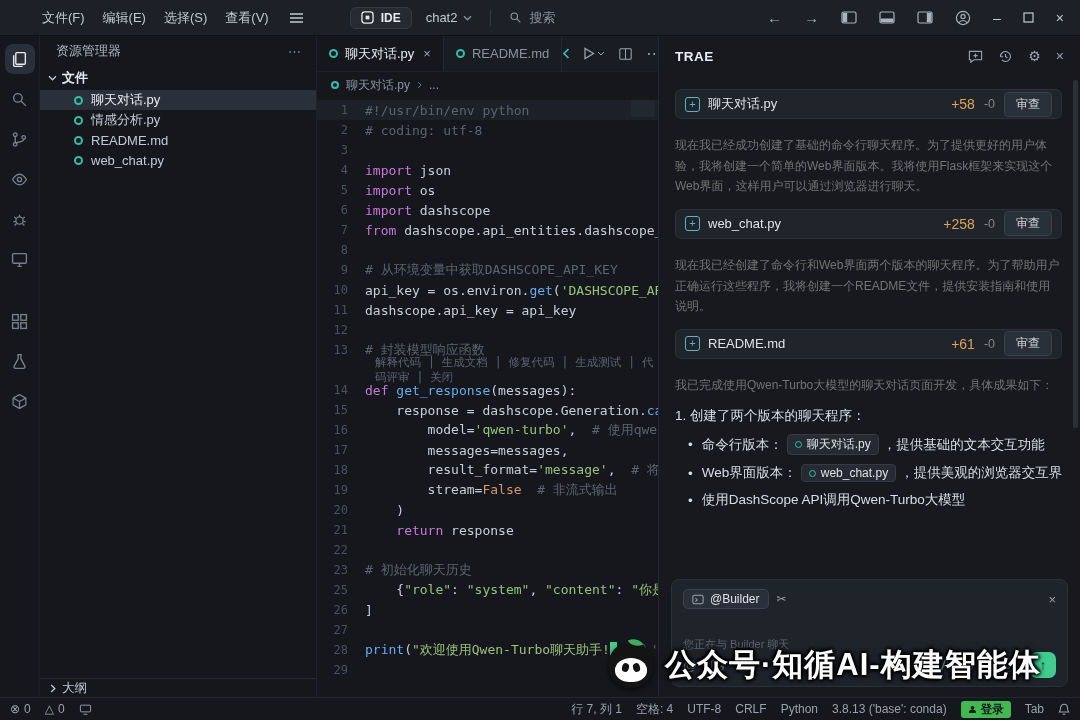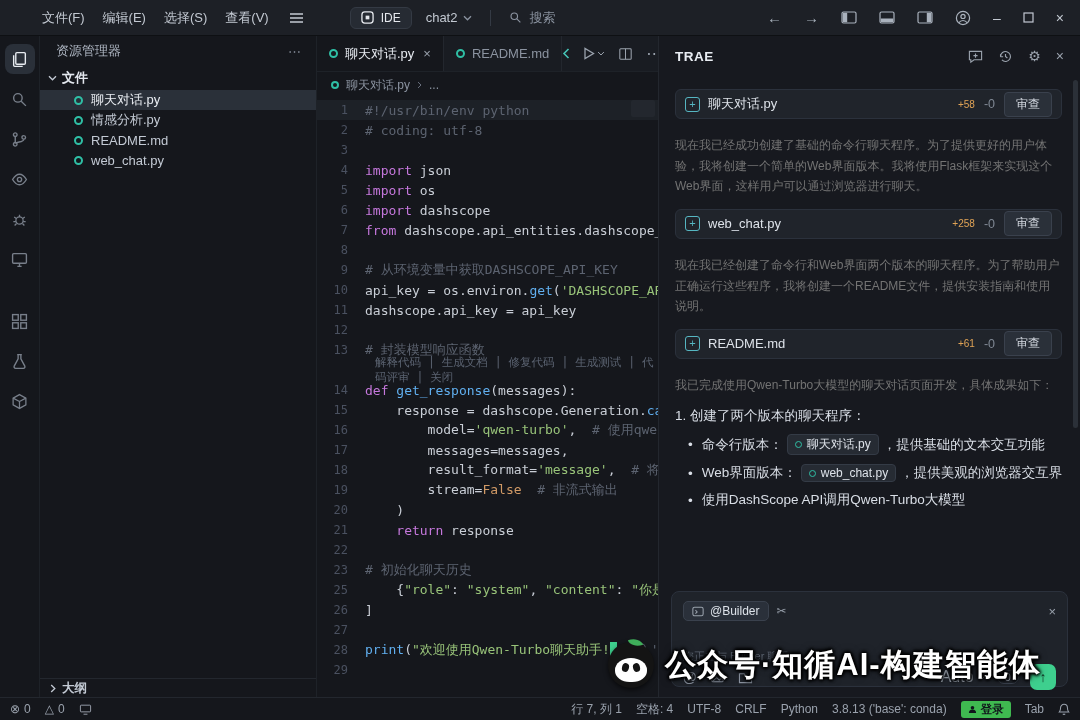--- a/index.html
+++ b/index.html
@@ -7,21 +7,21 @@
   body{font-family:"Liberation Sans",sans-serif;background:#101216;color:#d7dce4}
   .app{position:relative;width:1080px;height:720px;background:#15171c;display:flex;flex-direction:column}
   svg{display:block}
 
   
   .titlebar{height:36px;background:#1d2026;display:flex;align-items:center;border-bottom:1px solid #0e1013;flex-shrink:0}
   .menus{display:flex;align-items:center;gap:18px;padding-left:42px;font-size:13px;color:#c3c9d2}
   .menu{cursor:default}
   .hamburger{color:#c3c9d2;margin-left:2px}
   .tb-center{display:flex;align-items:center;gap:14px;margin-left:46px}
-  .ide-badge{display:flex;align-items:center;gap:7px;background:#262b33;border:1px solid #343a44;border-radius:6px;padding:3px 10px;font-size:12px;font-weight:400;color:#e6e9ee}
+  .ide-badge{display:flex;align-items:center;gap:7px;background:#262b33;border:1px solid #343a44;border-radius:6px;padding:3px 10px;font-size:12px;font-weight:700;color:#e6e9ee}
   .ws{display:flex;align-items:center;gap:6px;font-size:13px;color:#c3c9d2}
   .tb-sep{width:1px;height:16px;background:#343a44;margin:0 4px}
   .tb-search{display:flex;align-items:center;gap:7px;font-size:13px;color:#8b93a0}
   .tb-right{margin-left:auto;display:flex;align-items:center;gap:22px;padding-right:16px;color:#aab2bd}
   .tb-right .navarrow{font-size:15px}
   .winbtn{font-size:14px;color:#c3c9d2}
 
   
   .main{flex:1;display:flex;min-height:0}
 
@@ -34,21 +34,21 @@
   
   .sidebar{width:277px;background:#15171c;border-right:1px solid #1e2228;display:flex;flex-direction:column}
   .sb-header{height:30px;display:flex;align-items:center;padding:0 14px 0 16px;color:#aeb6c2;font-size:13px}
   .sb-more{margin-left:auto;color:#8b93a0;letter-spacing:1px}
   .sb-section{height:24px;display:flex;align-items:center;gap:5px;padding-left:8px;color:#e3e7ee;font-size:13px;font-weight:700}
   .file-row{height:20px;display:flex;align-items:center;gap:8px;padding-left:34px;font-size:13px;color:#c3cad4;cursor:pointer}
   .file-row.selected{background:#2a3039;color:#e9edf2}
   .file-dot{width:9px;height:9px;border-radius:50%;border:2px solid #2fbfa5;flex-shrink:0}
   .file-dot.md{border-color:#2fbfa5}
   .sb-bottom{margin-top:auto}
-  .sb-collapse{height:19px;display:flex;align-items:center;gap:6px;padding-left:10px;font-size:12.5px;font-weight:700;color:#c3cad4;border-top:1px solid #23272e}
+  .sb-collapse{height:19px;display:flex;align-items:center;gap:6px;padding-left:10px;font-size:12.5px;font-weight:400;color:#c3cad4;border-top:1px solid #23272e}
 
   
   .editor{width:341px;display:flex;flex-direction:column;background:#15171c;min-width:0}
   .tabbar{height:36px;background:#191c22;display:flex;align-items:stretch;border-bottom:1px solid #1e2228}
   .tab{display:flex;align-items:center;gap:7px;padding:0 12px;font-size:13px;color:#8b93a0;background:#191c22;border-right:1px solid #23272e;cursor:pointer;white-space:nowrap}
   .tab.active{background:#15171c;color:#e7ebf1}
   .tab-close{color:#9aa2ad;font-size:13px;margin-left:2px}
   .tab-actions{margin-left:auto;display:flex;align-items:center;gap:13px;padding-right:10px;color:#9aa2ad}
   .runwrap{display:flex;align-items:center;gap:2px}
   .breadcrumb{height:26px;display:flex;align-items:center;gap:7px;padding-left:14px;font-size:12px;color:#8b93a0}
@@ -68,33 +68,33 @@
   .chatpanel{width:422px;background:#17191f;border-left:1px solid #23272e;position:relative;display:flex;flex-direction:column}
   .cp-header{height:40px;display:flex;align-items:center;padding:0 16px;flex-shrink:0}
   .cp-title{font-size:13.5px;font-weight:700;color:#e9edf3;letter-spacing:.5px}
   .cp-hicons{margin-left:auto;display:flex;align-items:center;gap:15px;color:#9aa2ad}
   .cp-hicons .uni{font-size:14px;line-height:1}
   .cp-content{position:absolute;top:42px;left:0;right:8px;bottom:146px;overflow:hidden;padding:0 10px 0 16px}
   .chg-card{height:30px;display:flex;align-items:center;gap:8px;padding:0 9px;background:#20242b;border:1px solid #2b313c;border-radius:6px;margin:11px 0 10px}
   .add-box{width:15px;height:15px;border:1.3px solid #56b6c2;border-radius:3px;color:#56b6c2;font-size:11px;display:grid;place-items:center;line-height:1;flex-shrink:0}
   .card-file{font-size:13px;color:#dde2e9}
   .card-right{margin-left:auto;display:flex;align-items:center;gap:9px}
-  .add{color:#e0a356;font-size:10px}
+  .add{color:#e0a356;font-size:14px}
   .del{color:#7f8894;font-size:12.5px}
   .review-btn{padding:3px 11px;background:#2a3039;border:1px solid #3a414d;border-radius:4px;font-size:12px;color:#d5dae2;cursor:pointer;font-family:Liberation Sans, sans-serif}
   .cp-p{font-size:12px;color:#737373;line-height:1.72;margin:16px 0 12px}
   .cp-num{font-size:13.5px;color:#d9dee6;margin:12px 0 3px}
   .cp-bullet{display:flex;align-items:center;gap:9px;margin:9px 0 9px 13px;font-size:13.5px;color:#d9dee6}
   .bdot{flex-shrink:0}
   .btext{display:flex;align-items:center;gap:4px;white-space:nowrap;overflow:hidden}
   .inline-chip{display:inline-flex;align-items:center;gap:5px;background:#262b33;border:1px solid #343b46;border-radius:4px;padding:1px 7px;font-size:12px;color:#dde2e9}
   .chip-dot{width:7px;height:7px;border-radius:50%;border:1.6px solid #2fbfa5}
   .cp-scrollbar{position:absolute;right:2px;top:44px;width:5px;height:348px;background:#3c434d;border-radius:3px;opacity:.55}
 
-  .input-card{position:absolute;left:12px;right:12px;bottom:10px;height:96px;background:#1f232a;border:1px solid #2b313c;border-radius:8px;padding:9px 11px;display:flex;flex-direction:column;z-index:5}
+  .input-card{position:absolute;left:12px;right:12px;bottom:10px;height:108px;background:#1f232a;border:1px solid #2b313c;border-radius:8px;padding:9px 11px;display:flex;flex-direction:column;z-index:5}
   .ic-row1{display:flex;align-items:center;gap:8px}
   .builder-chip{display:inline-flex;align-items:center;gap:6px;background:#2a303a;border:1px solid #3a414d;border-radius:5px;padding:2px 8px;font-size:12px;color:#dde2e9}
   .mode-icon{color:#9aa2ad;font-size:12px}
   .ic-close{margin-left:auto;color:#9aa2ad;font-size:13px}
   .ic-placeholder{margin-top:28px;font-size:11px;color:#5c6470}
   .ic-row2{margin-top:auto;display:flex;align-items:center;gap:13px;color:#8b93a0}
   .ic-at{font-size:14px;font-weight:700}
   .ic-right{margin-left:auto;display:flex;align-items:center;gap:11px}
   .ic-model{display:flex;align-items:center;gap:4px;font-size:16px;color:#9aa2ad}
   .ic-counter{font-size:11.5px;border:1px solid #3a414d;border-radius:9px;padding:0 7px;color:#9aa2ad}

